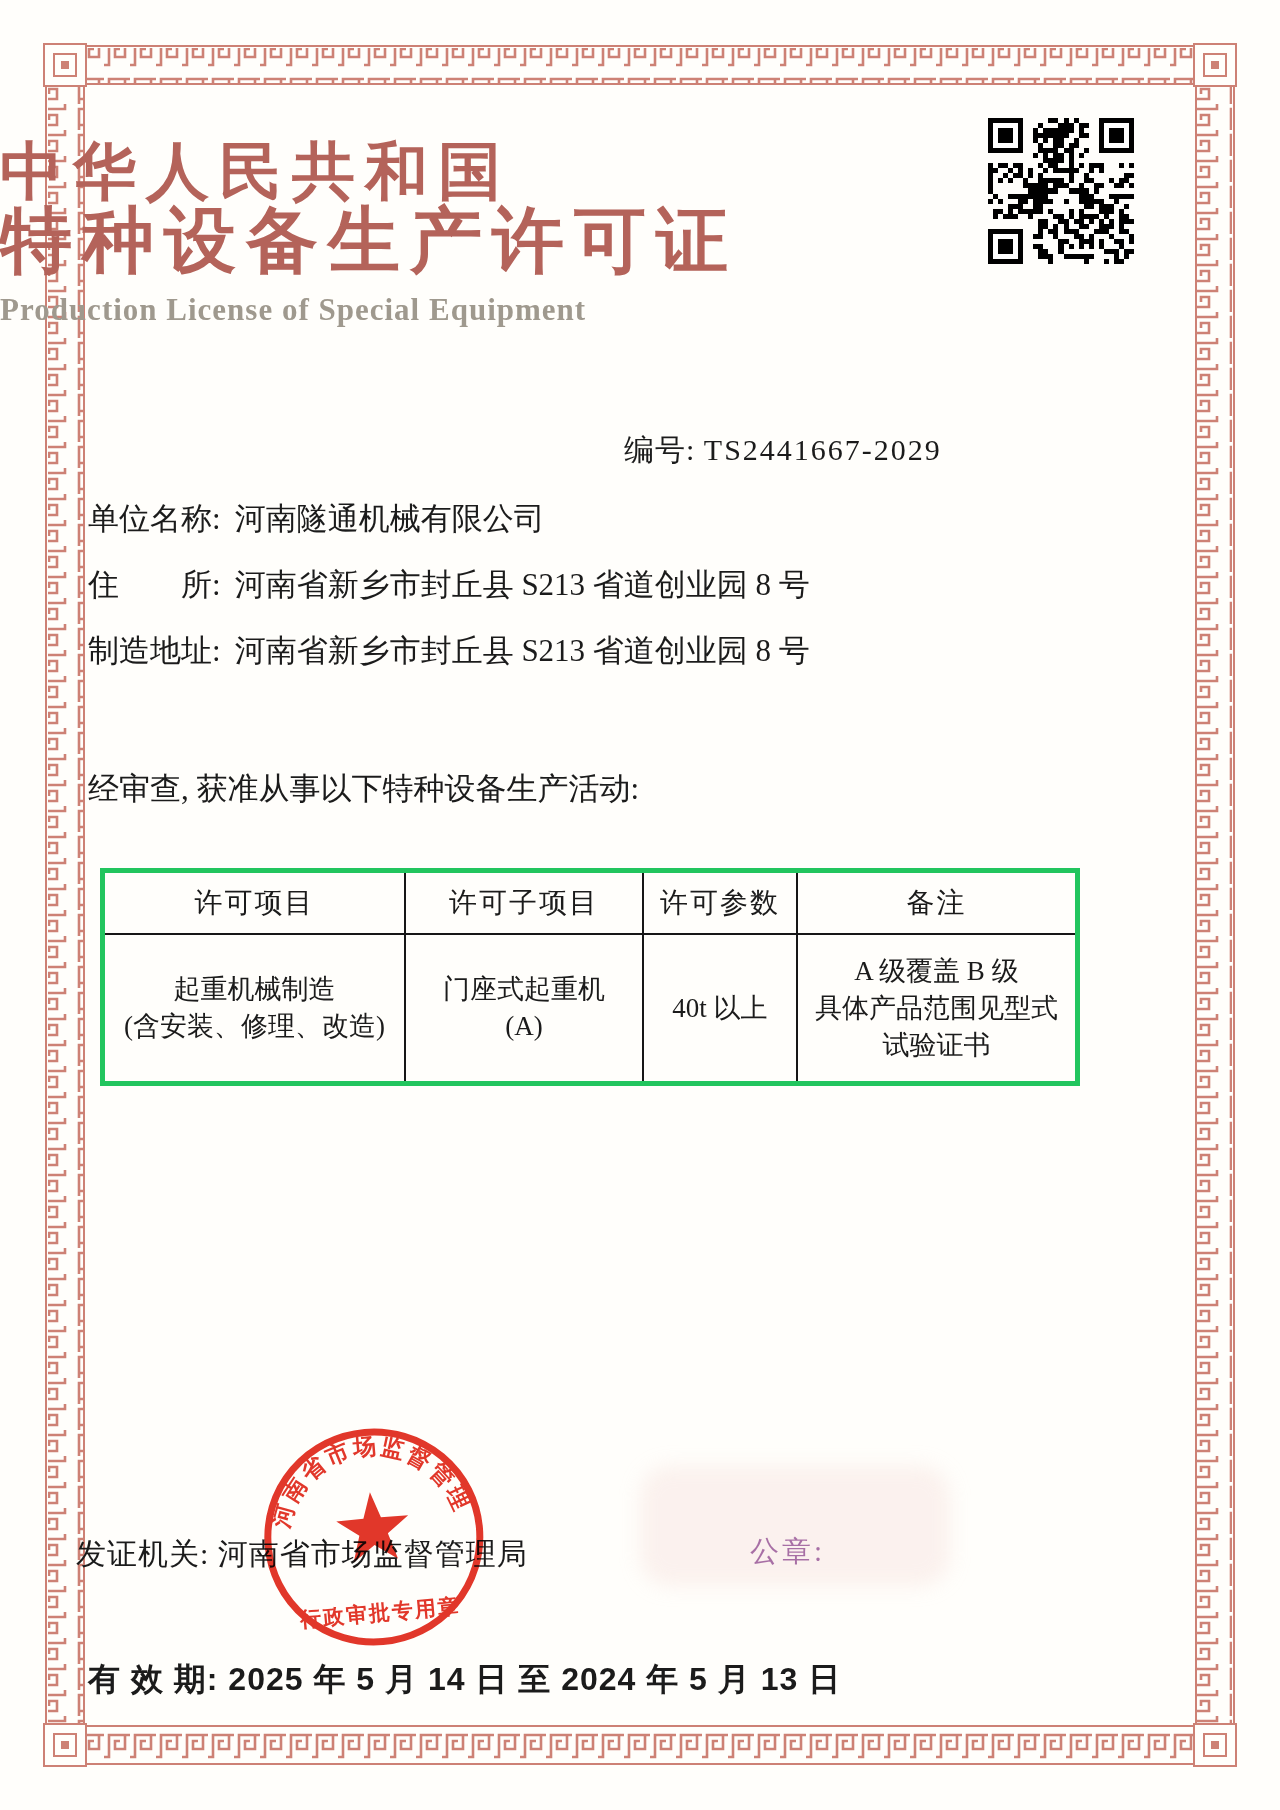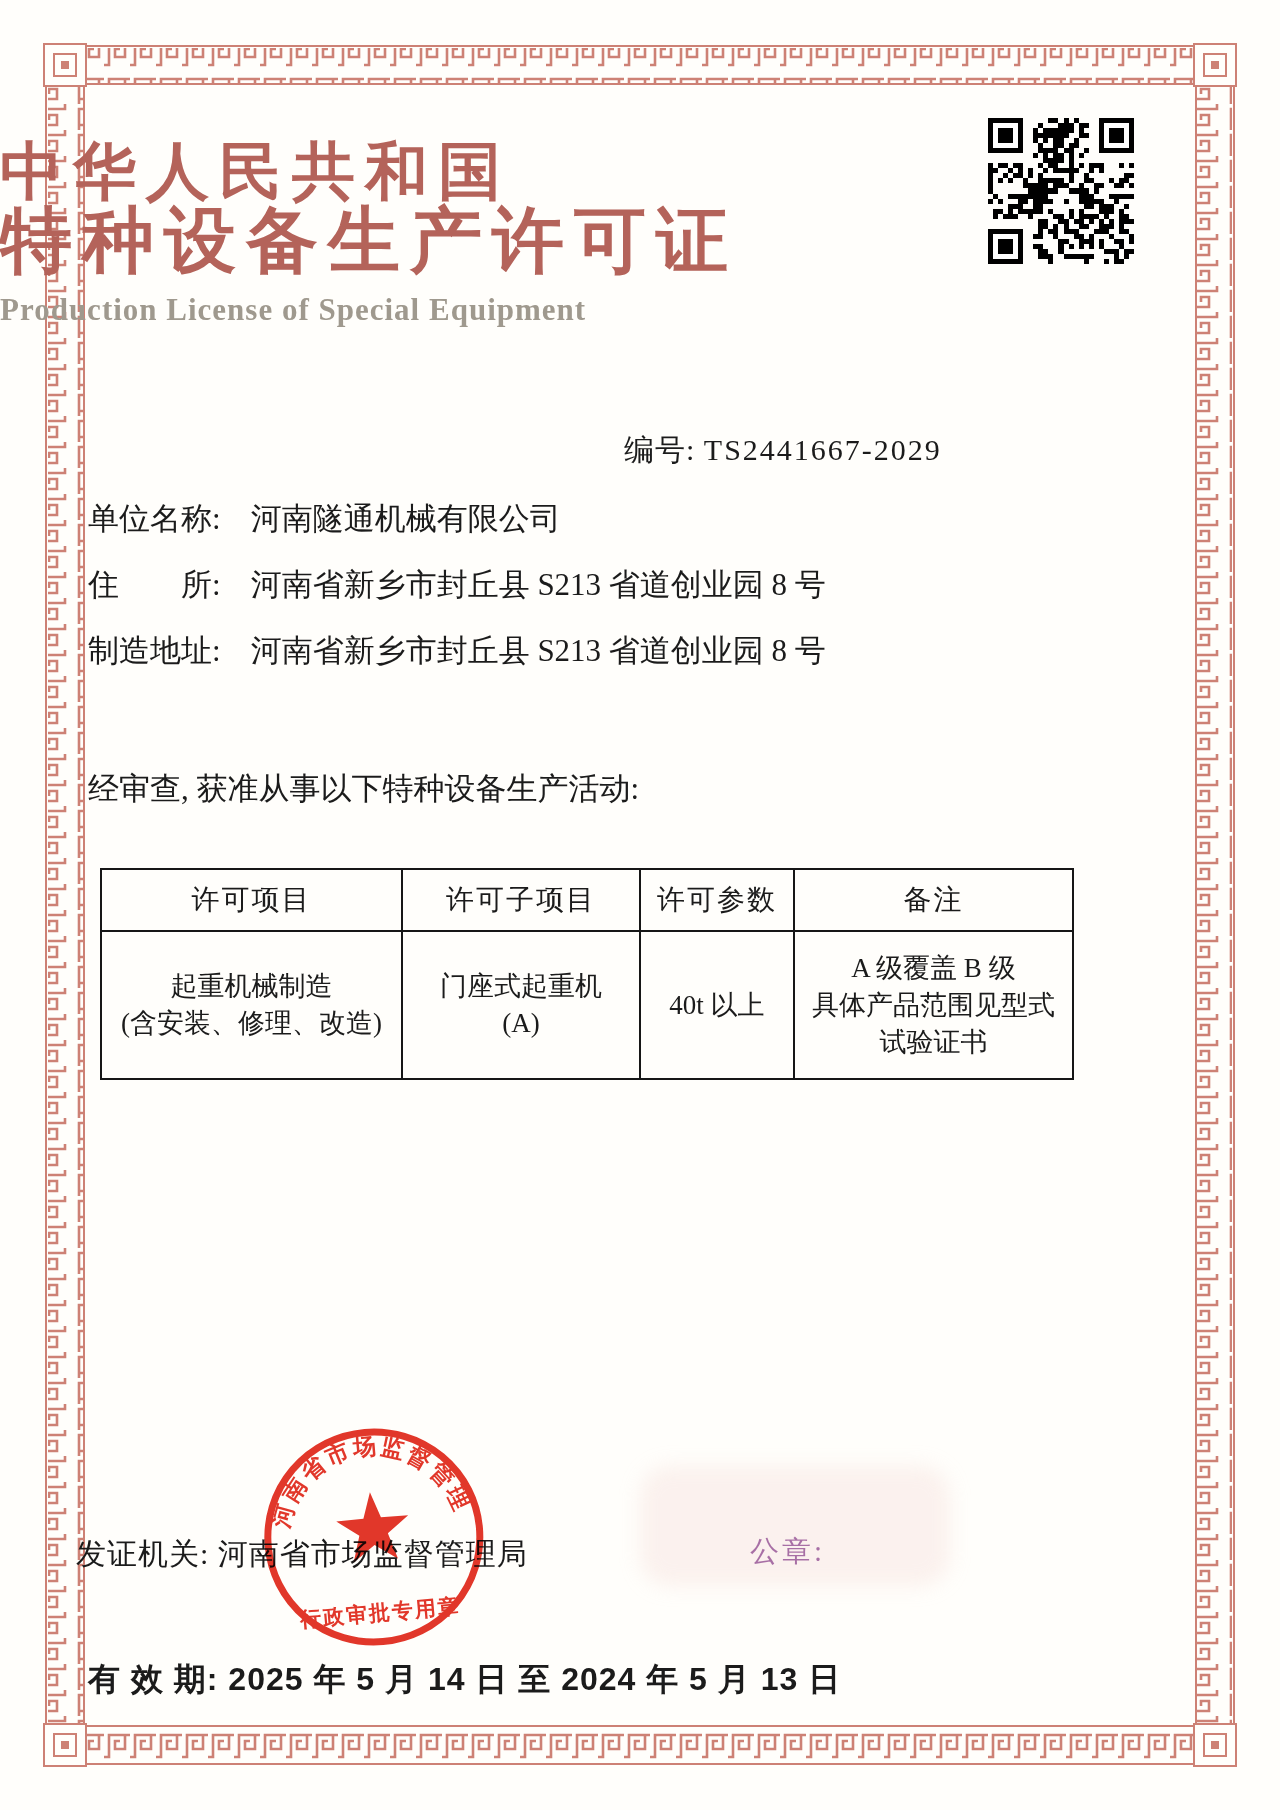--- a/index.html
+++ b/index.html
@@ -14,29 +14,29 @@
   .headblock{position:absolute;left:0;width:1240px;}
   .title{font-family:"Liberation Sans","DejaVu Sans",sans-serif;font-weight:700;
          color:var(--title-red);letter-spacing:10px;line-height:1;white-space:nowrap}
   .t1{top:140px;font-size:63px}
   .t2{top:204px;font-size:72px}
   .sub{font-weight:700;color:var(--subtitle-gray);letter-spacing:1px;white-space:nowrap}
   .s1{top:292px;font-size:31px}
   .s2{top:332px;font-size:30px}
   .licno{position:absolute;left:624px;top:430px;font-size:30px;letter-spacing:1px;white-space:nowrap}
   .licno .num{letter-spacing:2px}
-  .field{position:absolute;left:88px;width:1104px;display:flex;gap:30px;
+  .field{position:absolute;left:88px;width:1104px;display:flex;gap:14px;
          font-size:31px;white-space:nowrap}
   .field .lbl{flex:0 0 auto}
   .f1{top:498px}.f2{top:564px}.f3{top:630px}
   .statement{position:absolute;left:88px;top:768px;font-size:31px;white-space:nowrap}
   table.lic{position:absolute;left:100px;top:868px;width:916px;border-collapse:collapse;
             table-layout:fixed;text-align:center;font-size:27px}
   table.lic th,table.lic td{border:2px solid #161616;padding:4px 6px;font-weight:400}
-  table.lic{border:1px solid #22c55e}
+  table.lic{border:5px solid #22c55e}
   table.lic thead th{height:52px;font-size:28px;letter-spacing:2px}
   table.lic tbody td{height:138px;line-height:37px;vertical-align:middle}
   .c1{width:287px}.c2{width:224px}.c3{width:140px}.c4{width:265px}
   .qr{position:absolute;left:988px;top:118px;width:146px;height:146px}
   .qr svg{width:100%;height:100%;shape-rendering:crispEdges}
   .seal{position:absolute;left:258px;top:1424px;width:232px;height:230px;
         mix-blend-mode:multiply;opacity:.94;transform:rotate(-5deg)}
   .issuer{position:absolute;left:76px;top:1534px;font-size:30px;white-space:nowrap;letter-spacing:1px}
   .gongzhang{position:absolute;left:750px;top:1532px;font-size:29px;letter-spacing:3px;
              color:#701a75;opacity:.6}

